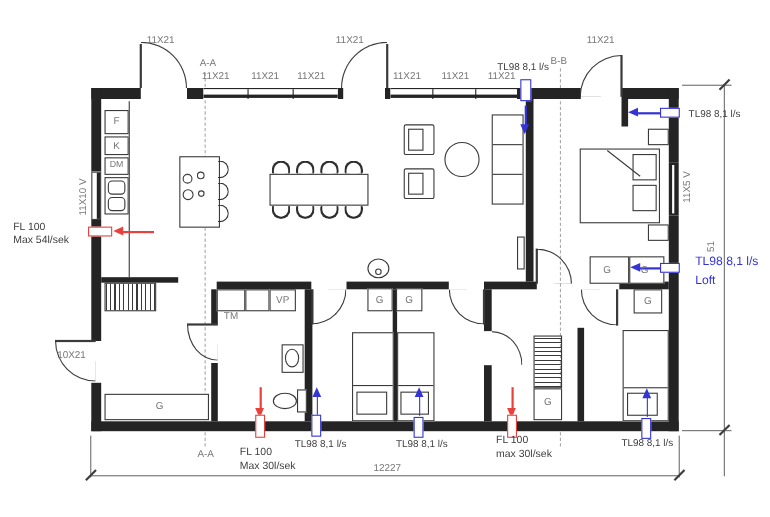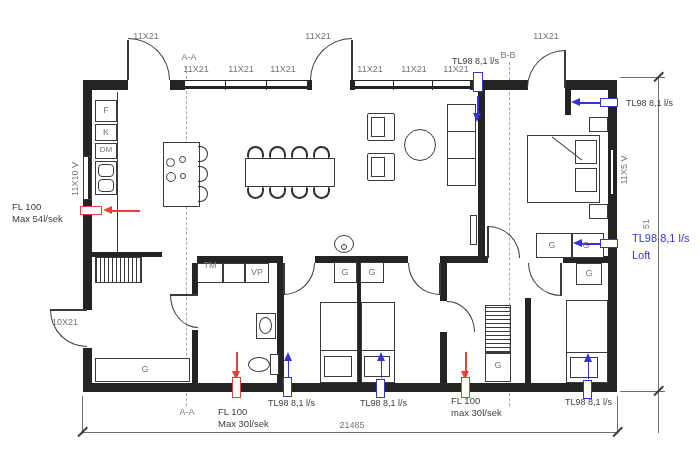--- a/index.html
+++ b/index.html
@@ -252,33 +252,33 @@
   <div class="lbl ink" style="left:12px;top:214px;font-size:9.5px;">Max 54l/sek</div>
   <div class="lbl" style="left:52px;top:317px;">10X21</div>
   <div class="lbl rot" style="left:624px;top:170px;">11X5 V</div>
   <div class="lbl rot" style="left:646px;top:224px;">51</div>
   <div class="lbl blue" style="left:632px;top:233px;font-size:11px;">TL98 8,1 l/s</div>
   <div class="lbl blue" style="left:632px;top:250px;font-size:11px;">Loft</div>
 
   <div class="lbl c" style="left:106px;top:105px;">F</div>
   <div class="lbl c" style="left:106px;top:127px;">K</div>
   <div class="lbl c" style="left:106px;top:145px;font-size:8px;">DM</div>
-  <div class="lbl c" style="left:210px;top:260px;">TM</div>
+  <div class="lbl c" style="left:210px;top:282px;">TM</div>
   <div class="lbl c" style="left:257px;top:267px;">VP</div>
   <div class="lbl c" style="left:145px;top:364px;">G</div>
   <div class="lbl c" style="left:498px;top:360px;">G</div>
   <div class="lbl c" style="left:345px;top:267px;">G</div>
   <div class="lbl c" style="left:372px;top:267px;">G</div>
   <div class="lbl c" style="left:552px;top:240px;">G</div>
   <div class="lbl c" style="left:586px;top:240px;">G</div>
   <div class="lbl c" style="left:589px;top:268px;">G</div>
 
   <div class="lbl c" style="left:187px;top:407px;">A-A</div>
   <div class="lbl ink" style="left:218px;top:407px;font-size:9.5px;">FL 100</div>
   <div class="lbl ink" style="left:218px;top:419px;font-size:9.5px;">Max 30l/sek</div>
   <div class="lbl ink" style="left:268px;top:398px;">TL98 8,1 l/s</div>
   <div class="lbl ink" style="left:360px;top:398px;">TL98 8,1 l/s</div>
   <div class="lbl ink" style="left:451px;top:396px;font-size:9.5px;">FL 100</div>
   <div class="lbl ink" style="left:451px;top:408px;font-size:9.5px;">max 30l/sek</div>
   <div class="lbl ink" style="left:565px;top:397px;">TL98 8,1 l/s</div>
-  <div class="lbl c" style="left:352px;top:420px;">21485</div>
+  <div class="lbl c" style="left:352px;top:420px;">12227</div>
 
 </div>
 
 </body></html>

